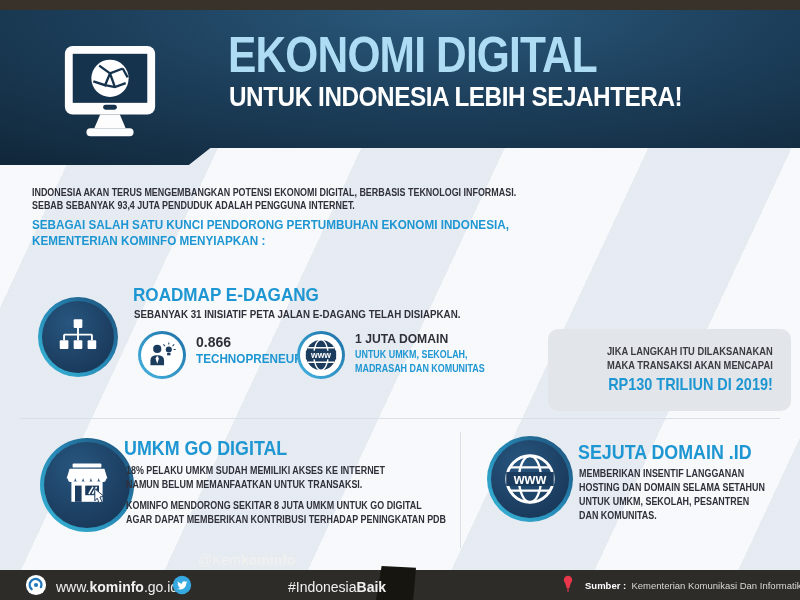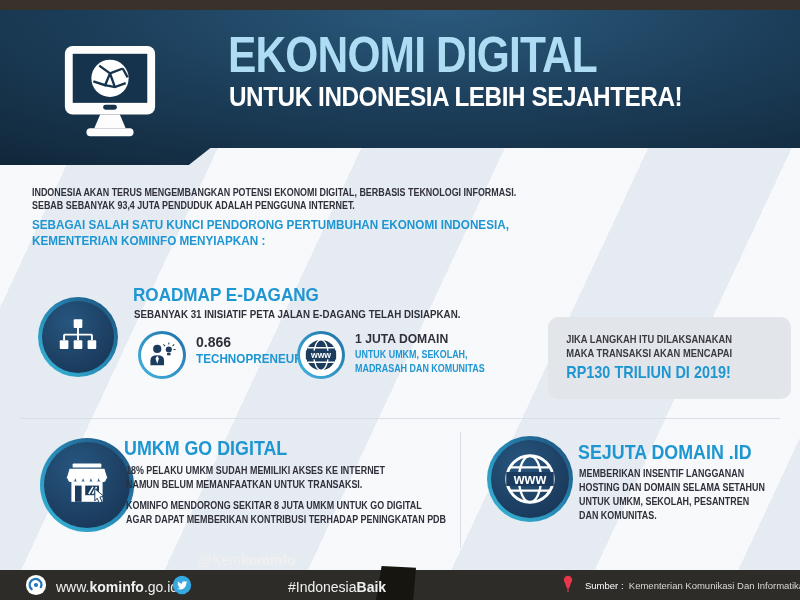--- a/index.html
+++ b/index.html
@@ -40,35 +40,35 @@
     display:flex;align-items:center;justify-content:center;}
   
   .sring{border-radius:50%;background:linear-gradient(45deg,#45b5e0,#1d6ea6);}
   .sring .sinner{position:absolute;inset:3px;border-radius:50%;background:#fff;
     display:flex;align-items:center;justify-content:center;}
   
   .sec-title{font-weight:bold;color:#1e96d2;white-space:nowrap;}
   .body-line{font-weight:bold;color:#30303a;font-size:10.5px;white-space:nowrap;}
   .blue-line{font-weight:bold;color:#1e96d2;font-size:10.5px;white-space:nowrap;}
   
-  #graybox{left:548px;top:317px;width:243px;height:82px;background:#e2e5e9;border-radius:10px;
-    text-align:left;}
+  #graybox{left:548px;top:329px;width:243px;height:82px;background:#e2e5e9;border-radius:10px;
+    text-align:right;}
   #graybox .gl{position:absolute;left:0;width:100%;font-size:11px;font-weight:bold;color:#3a3a42;white-space:nowrap;}
   #graybox .ghl{position:absolute;left:0;width:100%;font-size:17px;font-weight:bold;color:#1e96d2;white-space:nowrap;}
   
   .hdiv{left:20px;top:418px;width:760px;height:1px;background:#d9dfe7;}
   .vdiv{left:460px;top:432px;width:1px;height:116px;background:#d9dfe7;}
   
   #footer{left:0;top:570px;width:800px;height:30px;background:#2d2c29;}
   #fold{left:376px;top:566px;width:40px;height:34px;background:#16150f;
     clip-path:polygon(14% 0,100% 5%,93% 100%,0 100%);}
   .f-text{font-size:14px;color:#f0f0ee;white-space:nowrap;}
   .f-text .fb{font-weight:bold;}
   .f-src{font-size:9.5px;color:#d8d8d4;white-space:nowrap;}
-  .f-src .fb{font-weight:normal;color:#fff;margin-top:28px;}
+  .f-src .fb{font-weight:bold;color:#fff;margin-top:28px;}
   svg{display:block;}
 </style>
 </head>
 <body>
 
 <div id="app">
 
   <div id="topstrip" class="abs"></div>
 
   <div id="header" class="abs"></div>

